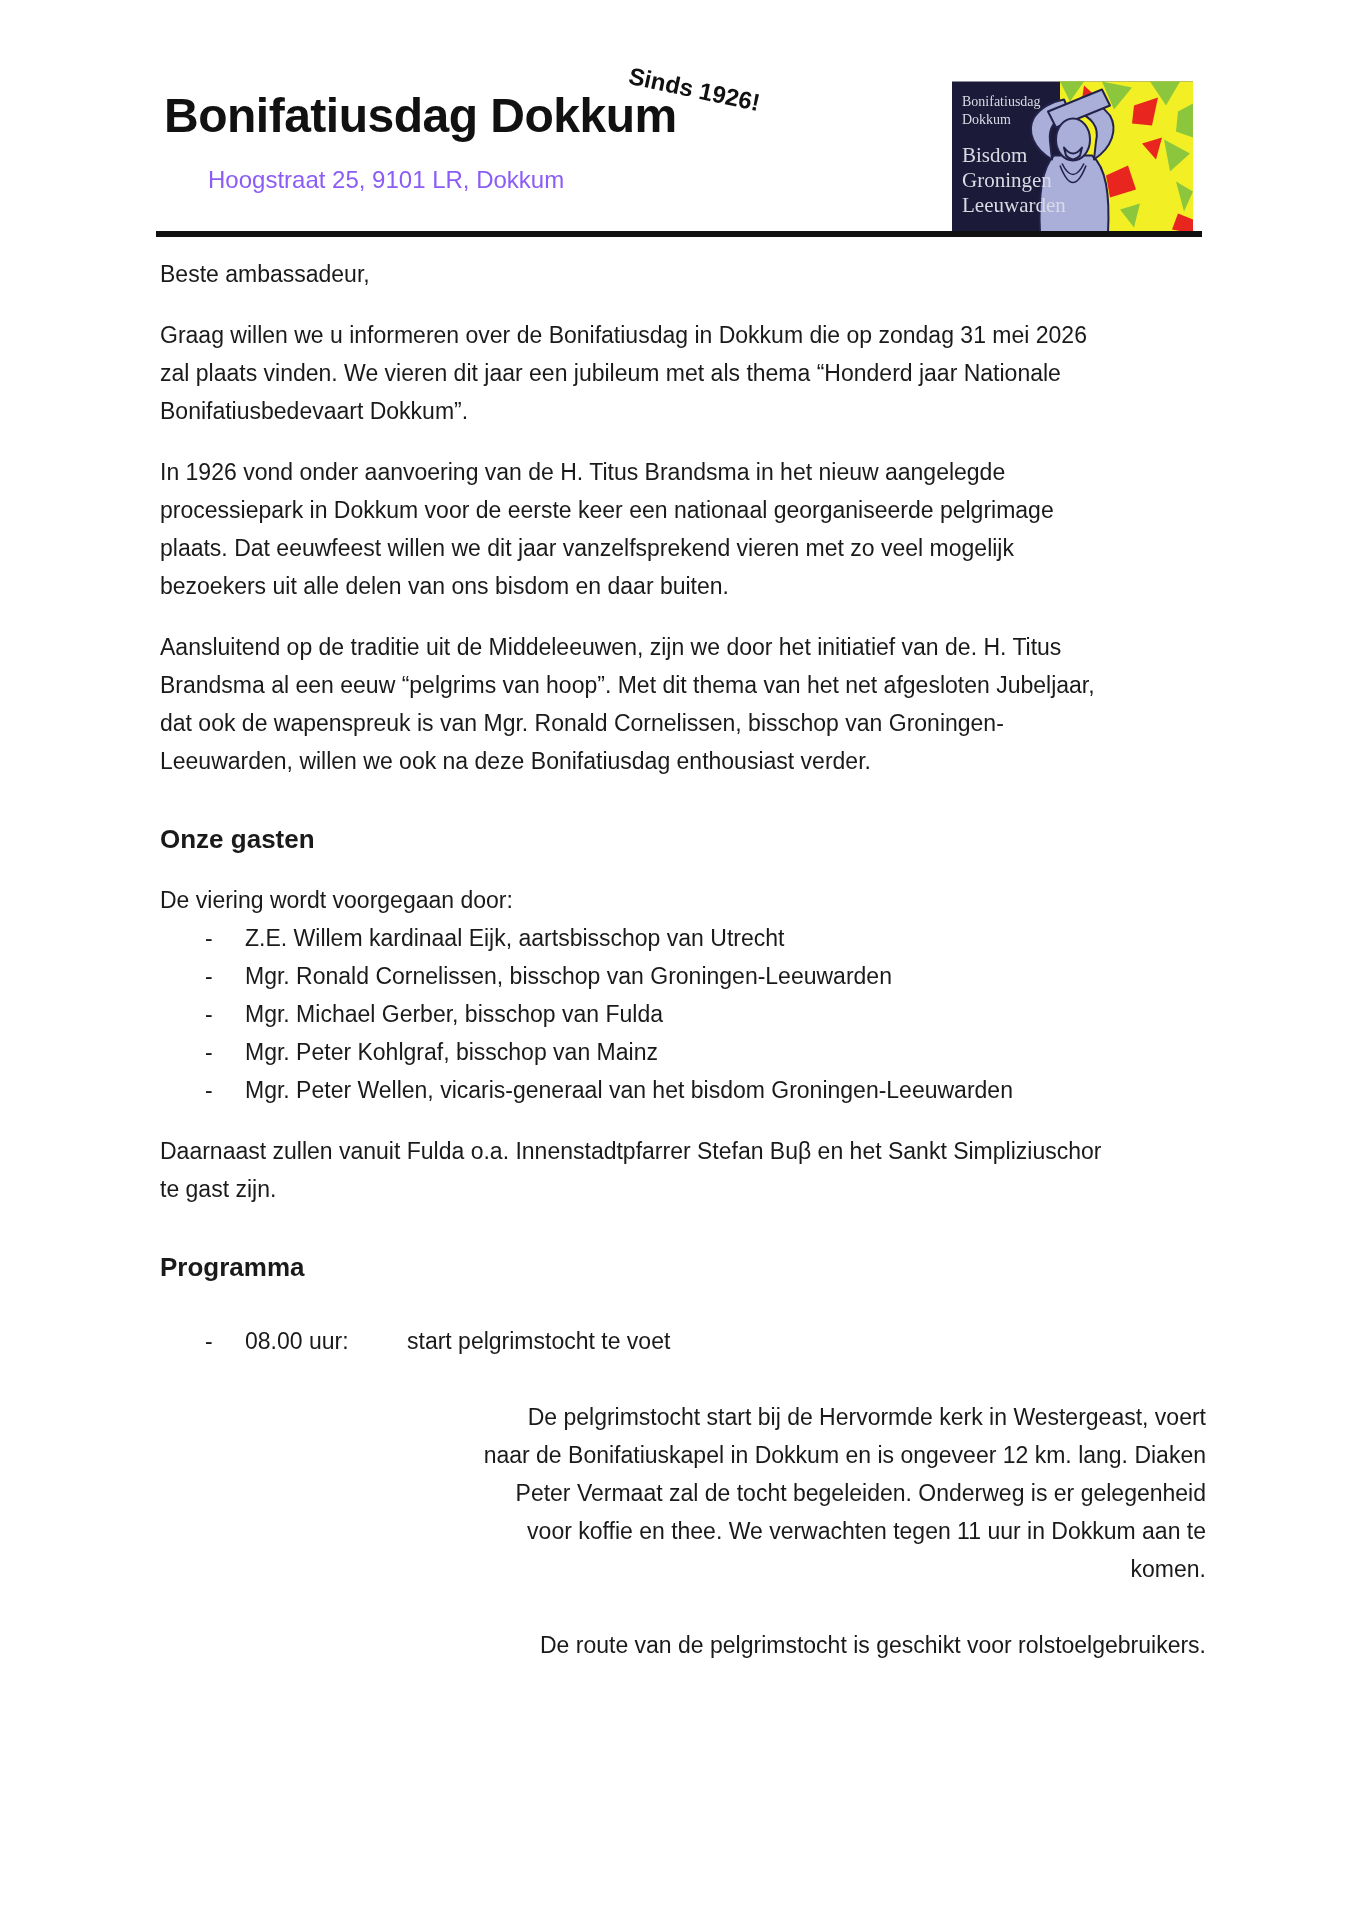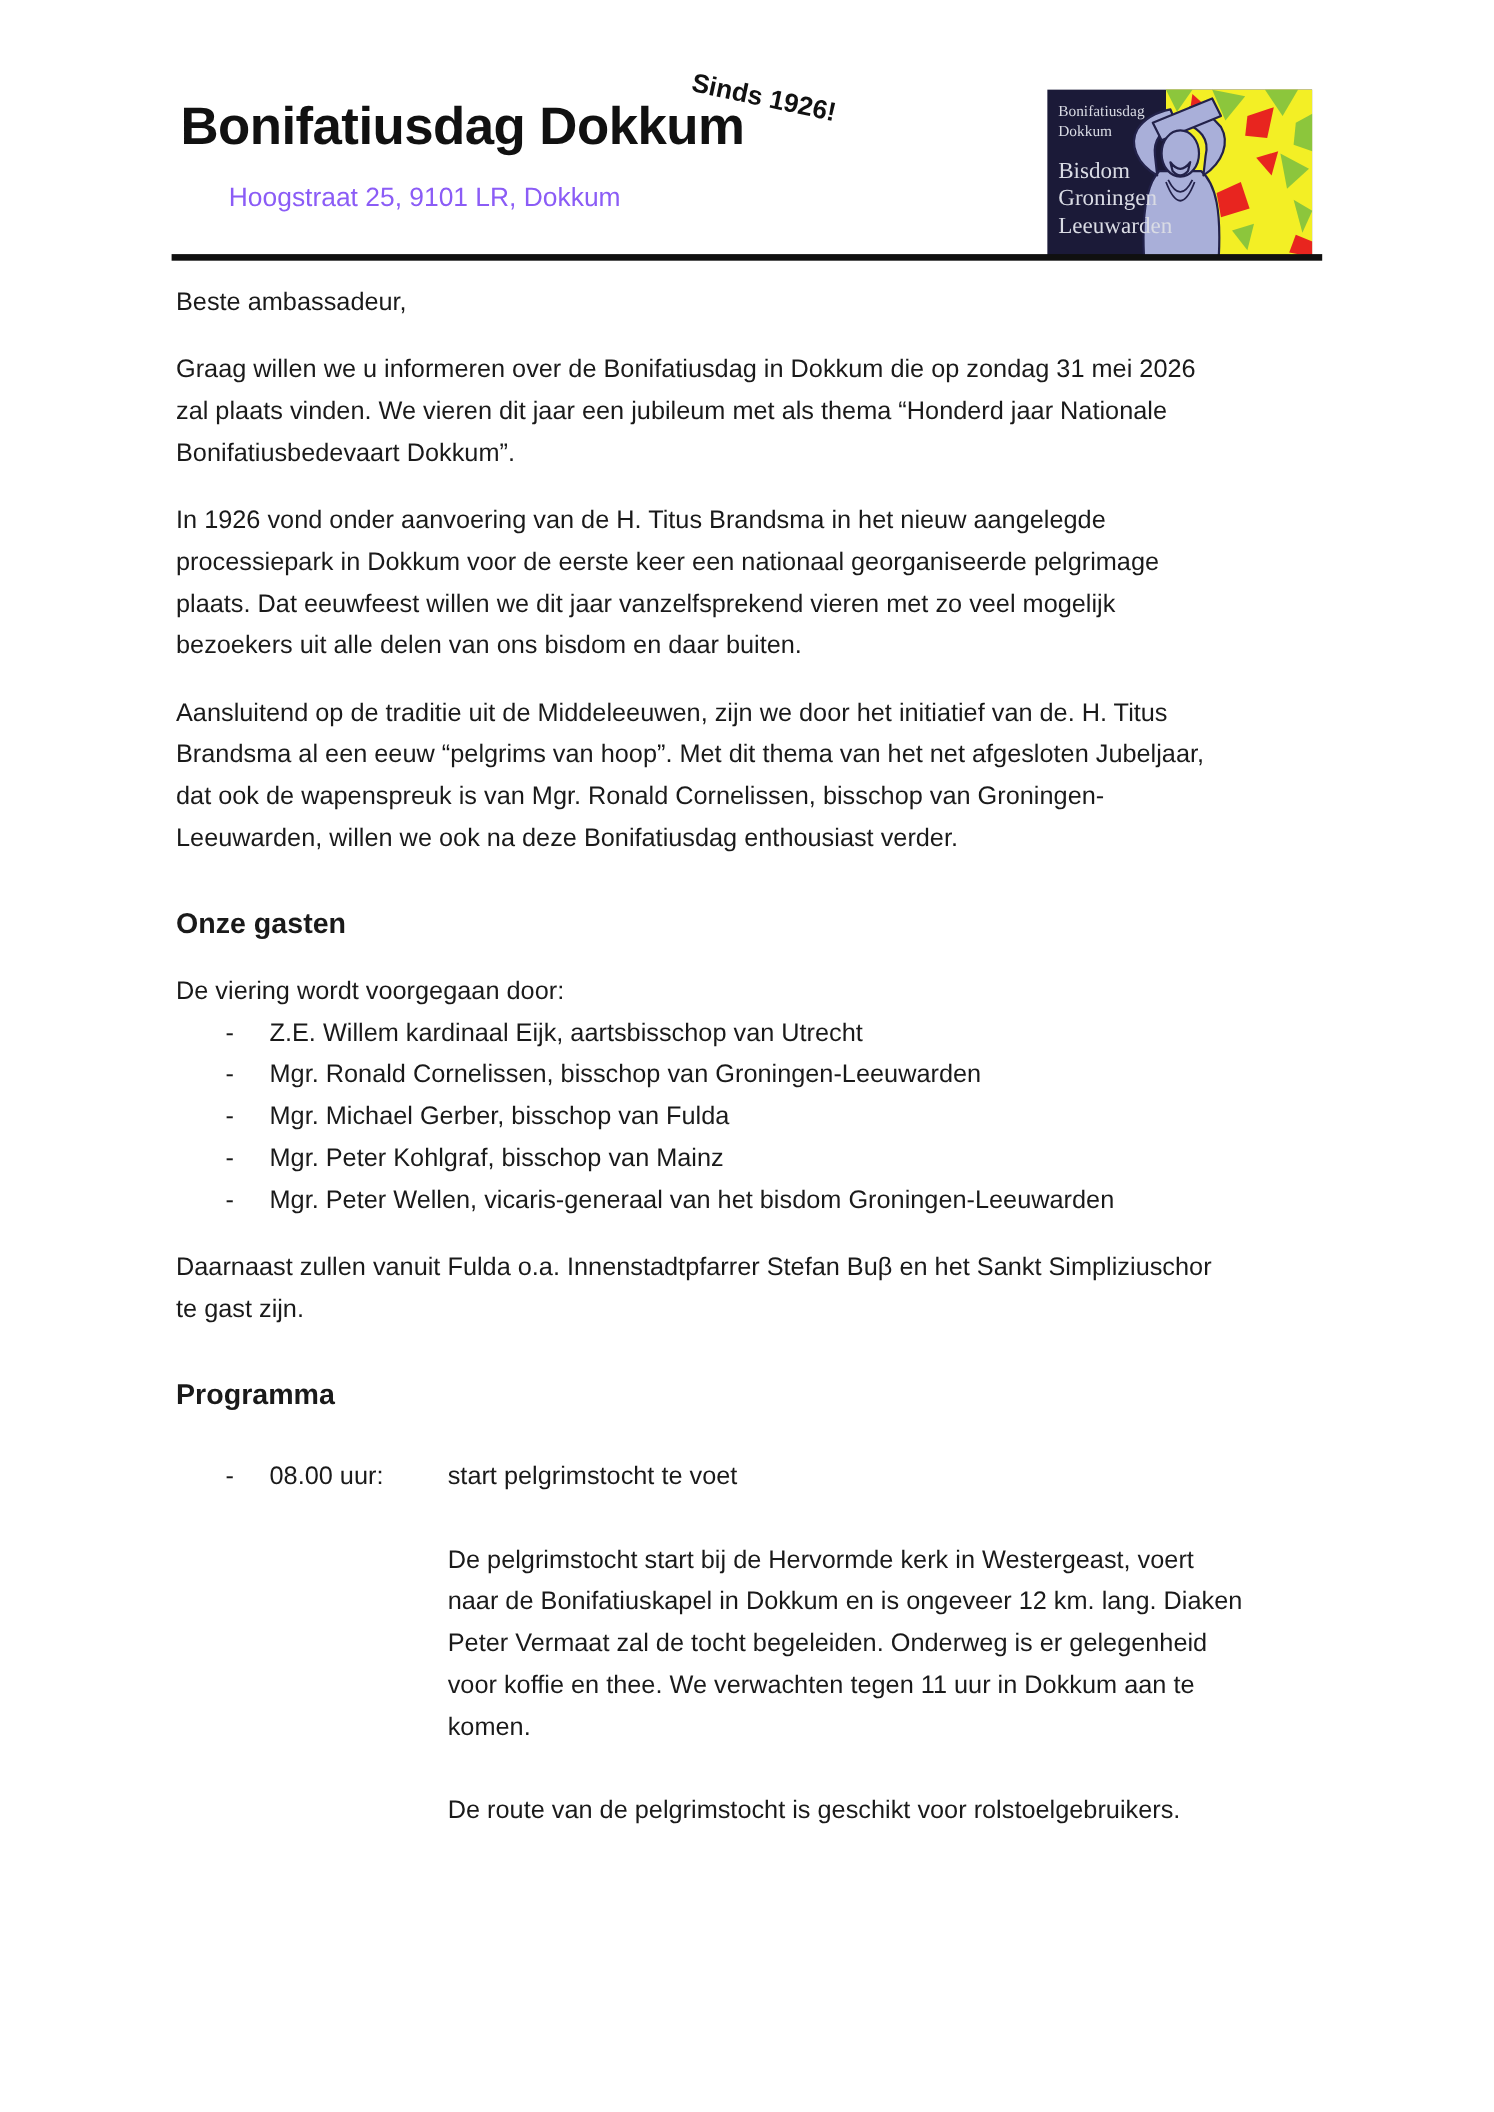--- a/index.html
+++ b/index.html
@@ -76,21 +76,21 @@
     font-weight: 700;
     line-height: 38px;
   }
   .intro-line { margin: 0 0 0 0; }
   .guest-list { list-style: none; margin: 0 0 23px 0; padding: 0 0 0 45px; }
   .guest-list li { display: flex; }
   .dash { flex: 0 0 40px; }
   .outro { margin: 23px 0 23px 0; white-space: pre-line; }
   .prog-row { display: flex; margin: 36px 0 38px 45px; }
   .prog-time { flex: 0 0 162px; }
-  .indent-para { margin: 0 0 38px 247px; white-space: pre-line; }
+  .indent-para { margin: 0 0 38px 247px; white-space: pre-line; text-align: right; }
 </style>
 </head>
 <body>
 
 <div class="page">
 
   <header>
     <h1 class="page-title">Bonifatiusdag Dokkum</h1>
     <span class="tagline">Sinds 1926!</span>
     <div class="address">Hoogstraat 25, 9101 LR, Dokkum</div>

